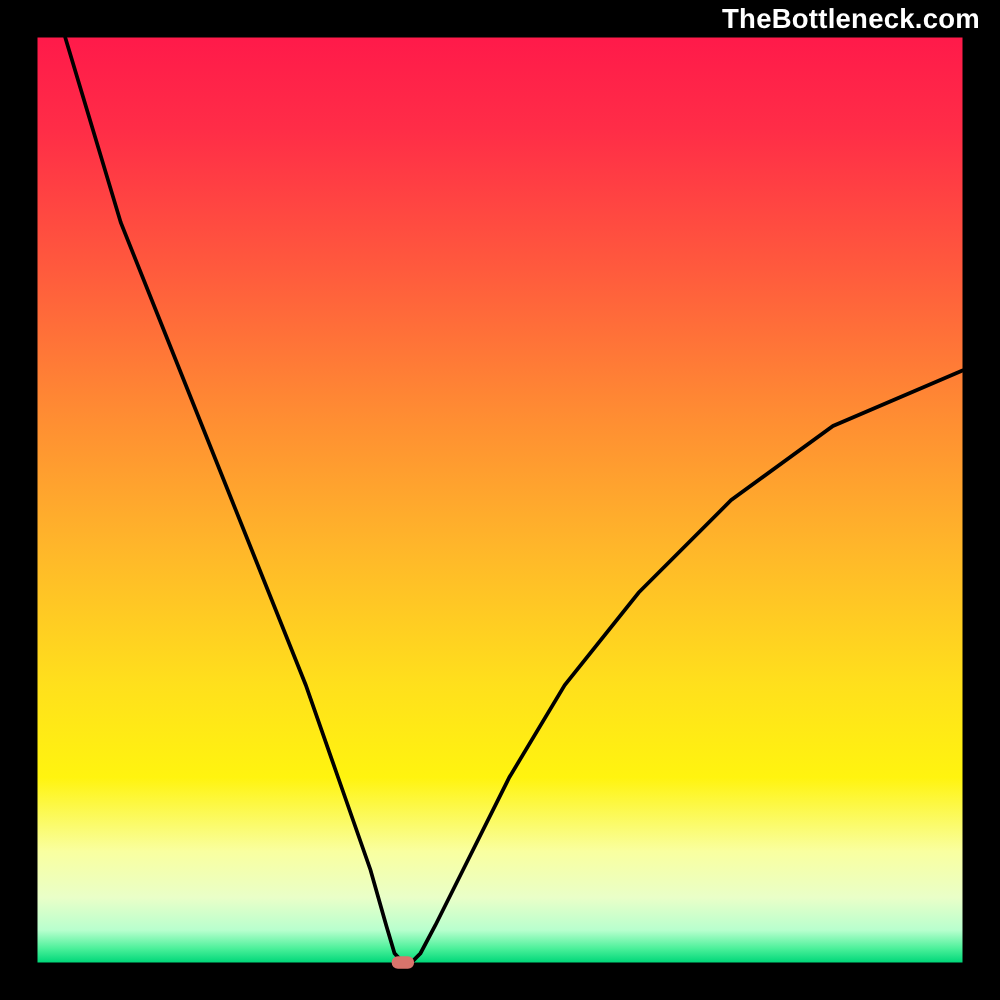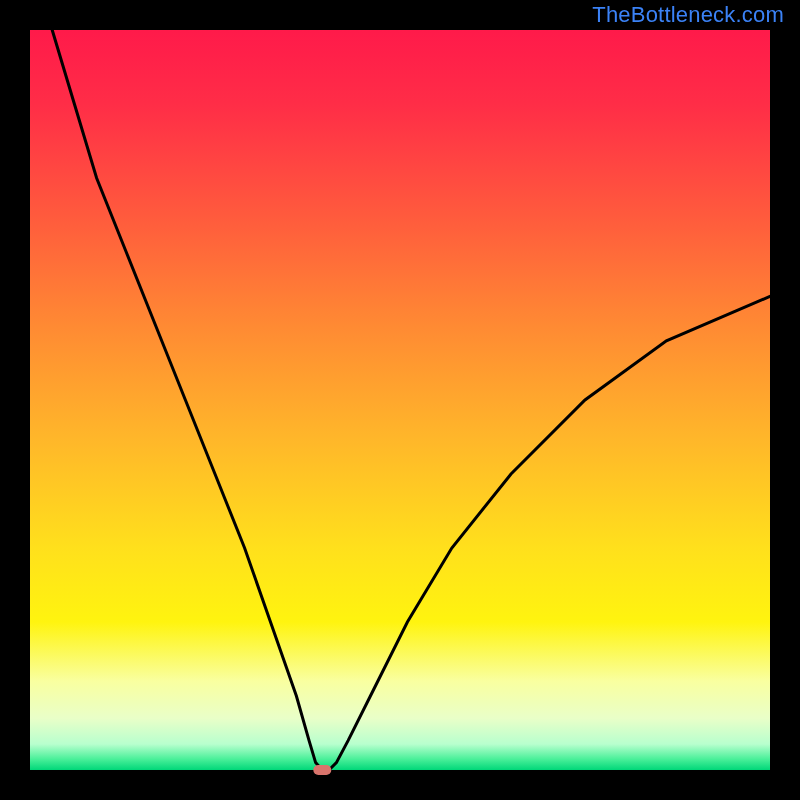--- a/index.html
+++ b/index.html
@@ -14,23 +14,23 @@
   .frame {
     position: absolute;
     left: 0; top: 0;
     width: 800px; height: 800px;
     background: #000;
   }
   .watermark {
     position: absolute;
     top: 2px;
     right: 16px;
-    color: #3b82f6;
+    color: #ffffff;
     font-size: 22px;
-    font-weight: 400;
+    font-weight: 700;
     letter-spacing: 0.2px;
     z-index: 4;
     font-family: Arial, Helvetica, sans-serif;
   }
   svg.plot {
     position: absolute;
     left: 0; top: 0;
     width: 800px; height: 800px;
     z-index: 2;
   }

